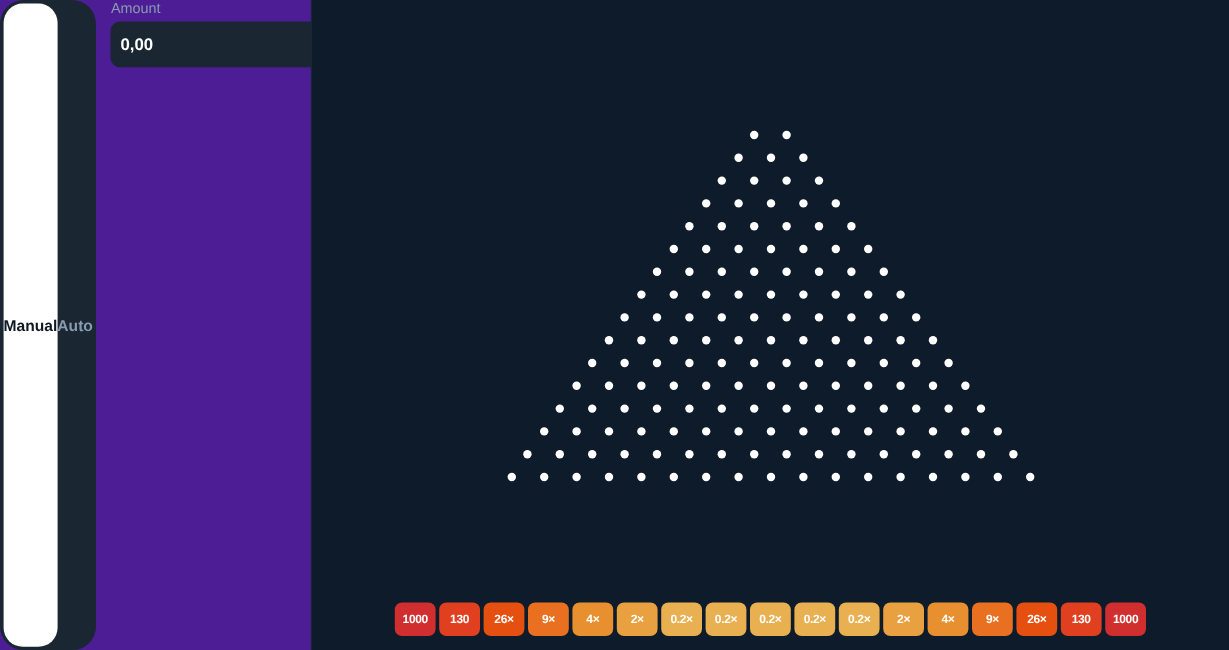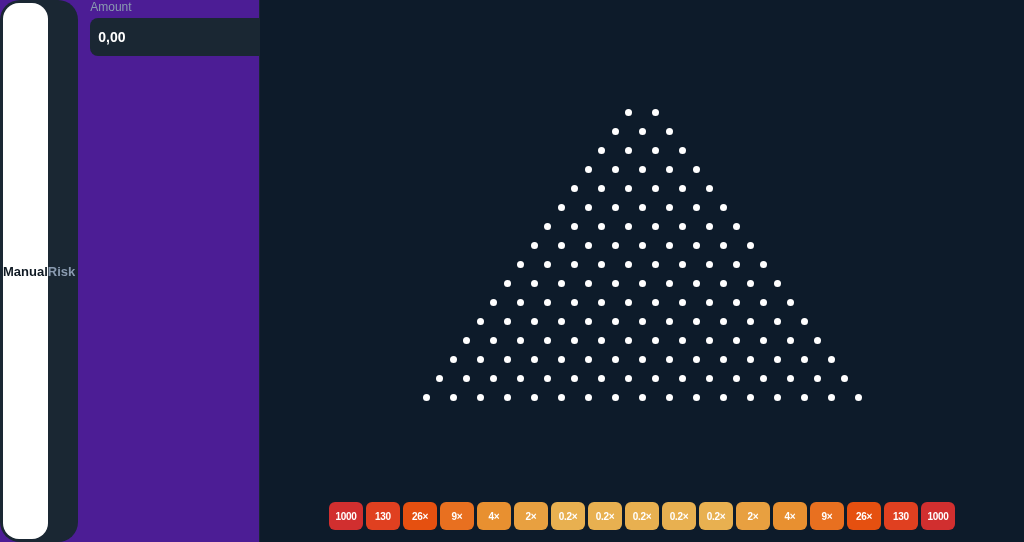--- a/index.html
+++ b/index.html
@@ -190,21 +190,21 @@
       letter-spacing: -0.3px;
     }
   </style>
 </head>
 <body>
 
 <div class="left-panel">
 
   <div class="tab-switcher">
     <button class="tab-btn active">Manual</button>
-    <button class="tab-btn inactive">Risk</button>
+    <button class="tab-btn inactive">Auto</button>
   </div>
 
   <div>
     <div class="section-label">Amount</div>
     <div class="amount-row">
       <input class="amount-input" type="text" value="0,00" style="">
       <div class="gold-icon">G</div>
       <button class="multiplier-btn">½</button>
       <button class="multiplier-btn">2×</button>
     </div>

